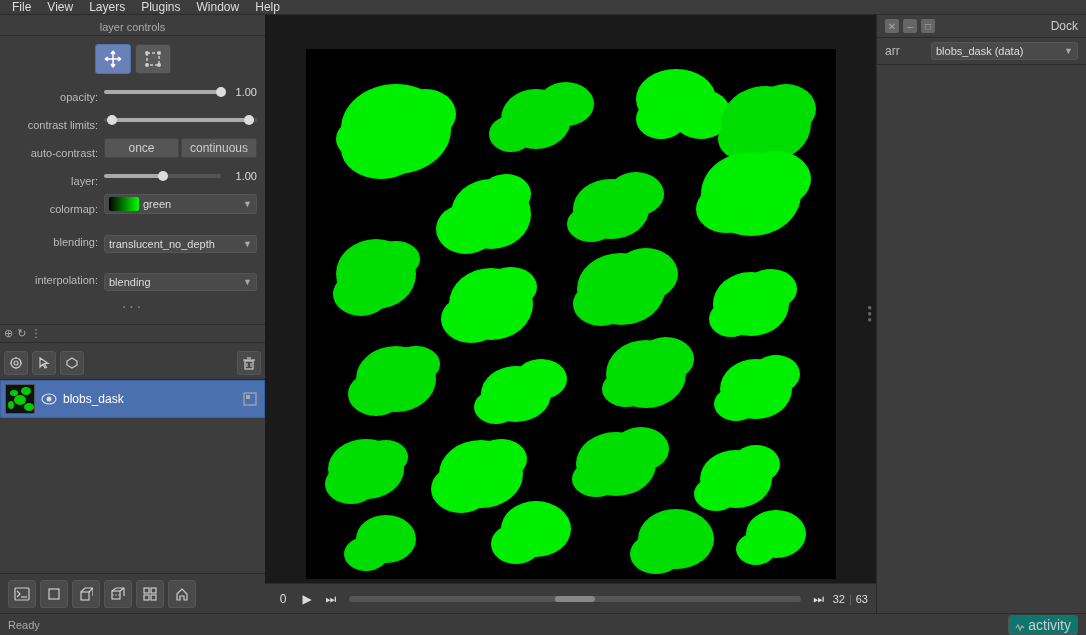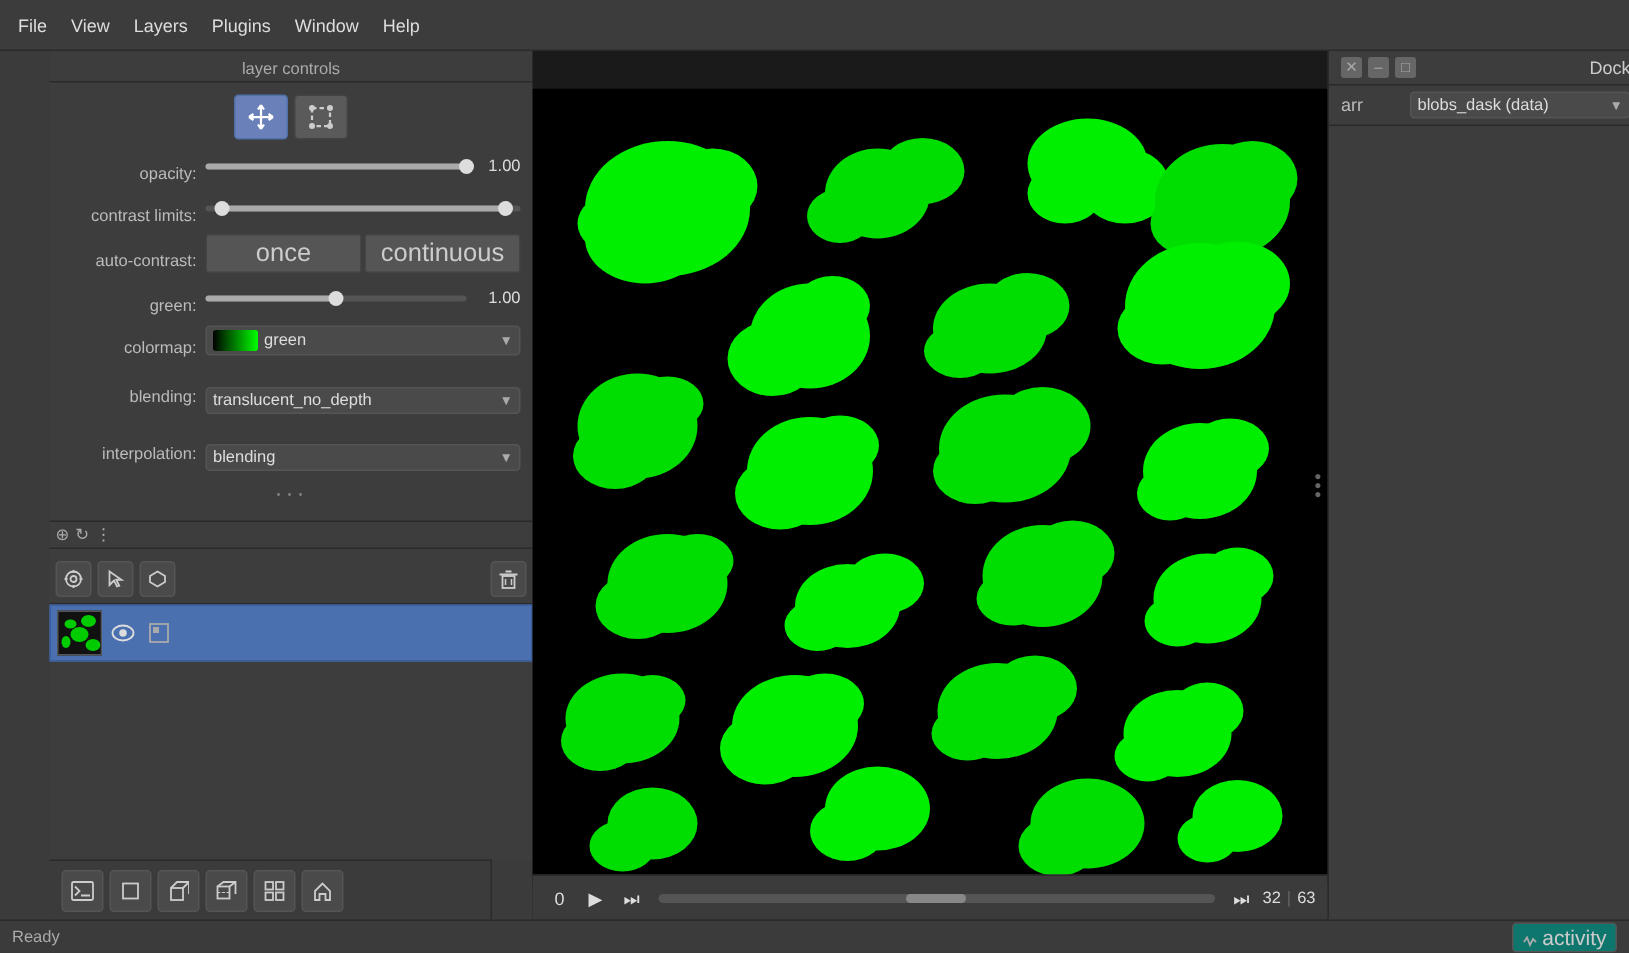--- a/index.html
+++ b/index.html
@@ -14,21 +14,21 @@
       display: flex;
       flex-direction: column;
     }
 
     
     #menubar {
       background: #3c3c3c;
       border-bottom: 1px solid #2a2a2a;
       display: flex;
       align-items: center;
-      height: 34px;
+      height: 15px;
       padding: 0 4px;
       flex-shrink: 0;
     }
     .menu-item {
       padding: 2px 8px;
       cursor: pointer;
       color: #ddd;
       font-size: 12px;
     }
 
@@ -185,21 +185,21 @@
     .btn-group {
       display: flex;
       gap: 2px;
       flex: 1;
     }
     .btn-small {
       background: #555;
       border: 1px solid #444;
       border-radius: 2px;
       color: #ccc;
-      font-size: 17px;
+      font-size: 12px;
       padding: 2px 8px;
       cursor: pointer;
       flex: 1;
       text-align: center;
     }
 
     
     .colormap-selector {
       display: flex;
       align-items: center;
@@ -586,23 +586,22 @@
     
     #blob-svg {
       width: 530px;
       height: 530px;
     }
 
     
     #left-wrapper {
       display: flex;
       flex-direction: column;
-      width: 355px;
+      width: 265px;
       flex-shrink: 0;
-      padding-left: 33px;
     }
 
     
     .small-icon {
       font-size: 11px;
       color: #aaa;
     }
   </style>
 </head>
 <body>
@@ -666,21 +665,21 @@
 
       <div class="control-row">
         <span class="control-label">auto-contrast:</span>
         <div class="btn-group">
           <div class="btn-small">once</div>
           <div class="btn-small">continuous</div>
         </div>
       </div>
 
       <div class="control-row">
-        <span class="control-label">green:</span>
+        <span class="control-label">layer:</span>
         <div class="slider-container">
           <div class="slider-track">
             <div class="slider-fill" style="width:50%"></div>
             <div class="slider-thumb" style="left:50%"></div>
           </div>
         </div>
         <span class="control-value">1.00</span>
       </div>
 
       <div class="control-row">
@@ -763,20 +762,21 @@
             <ellipse cx="5" cy="20" rx="3" ry="4" fill="#00cc00"></ellipse>
             <ellipse cx="23" cy="22" rx="5" ry="4" fill="#00cc00"></ellipse>
           </svg>
         </div>
         <div class="layer-vis-btn">
           <svg width="16" height="12" viewBox="0 0 16 12" fill="none">
             <ellipse cx="8" cy="6" rx="7" ry="5" stroke="#ddd" stroke-width="1.2" fill="none"></ellipse>
             <circle cx="8" cy="6" r="2.5" fill="#ddd"></circle>
           </svg>
         </div>
+        <span class="layer-name">blobs_dask</span>
         <div class="layer-type-icon">
           <svg width="16" height="16" viewBox="0 0 16 16" fill="none">
             <rect x="2" y="2" width="12" height="12" stroke="#aaa" stroke-width="1.2" fill="none"></rect>
             <rect x="4" y="4" width="4" height="4" fill="#aaa"></rect>
           </svg>
         </div>
       </div>
     </div>
 
     <div id="bottom-toolbar">

